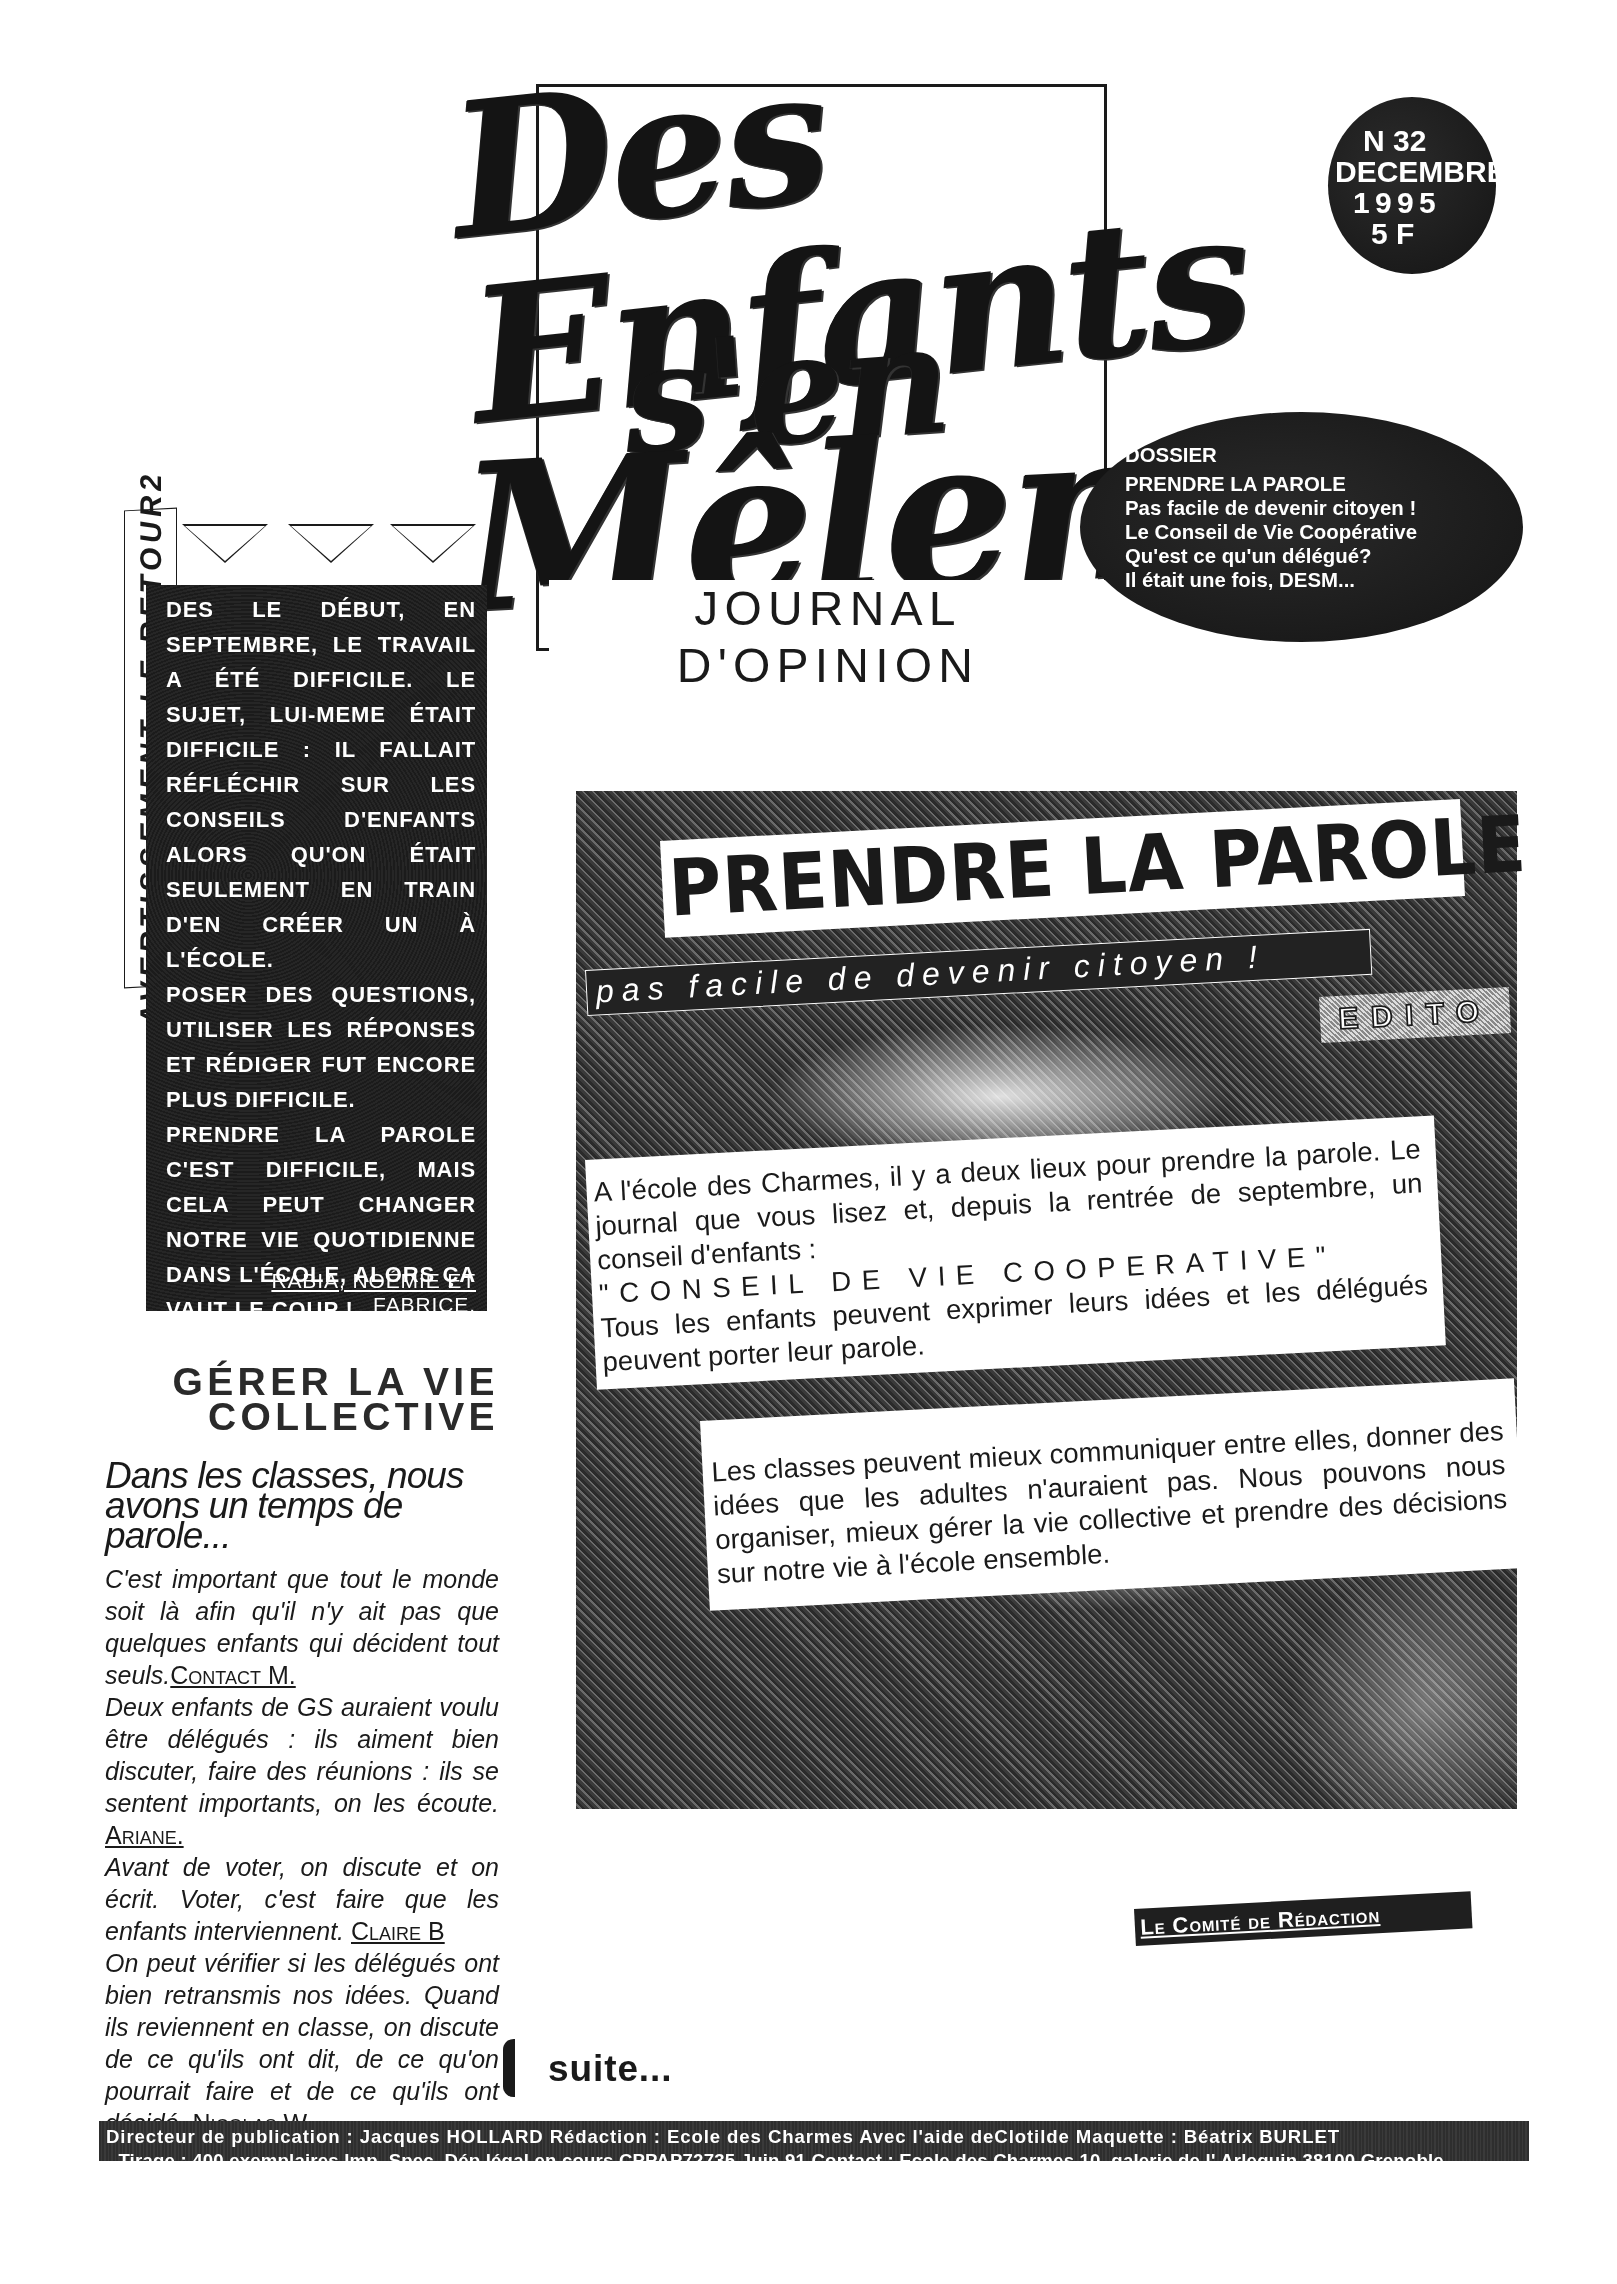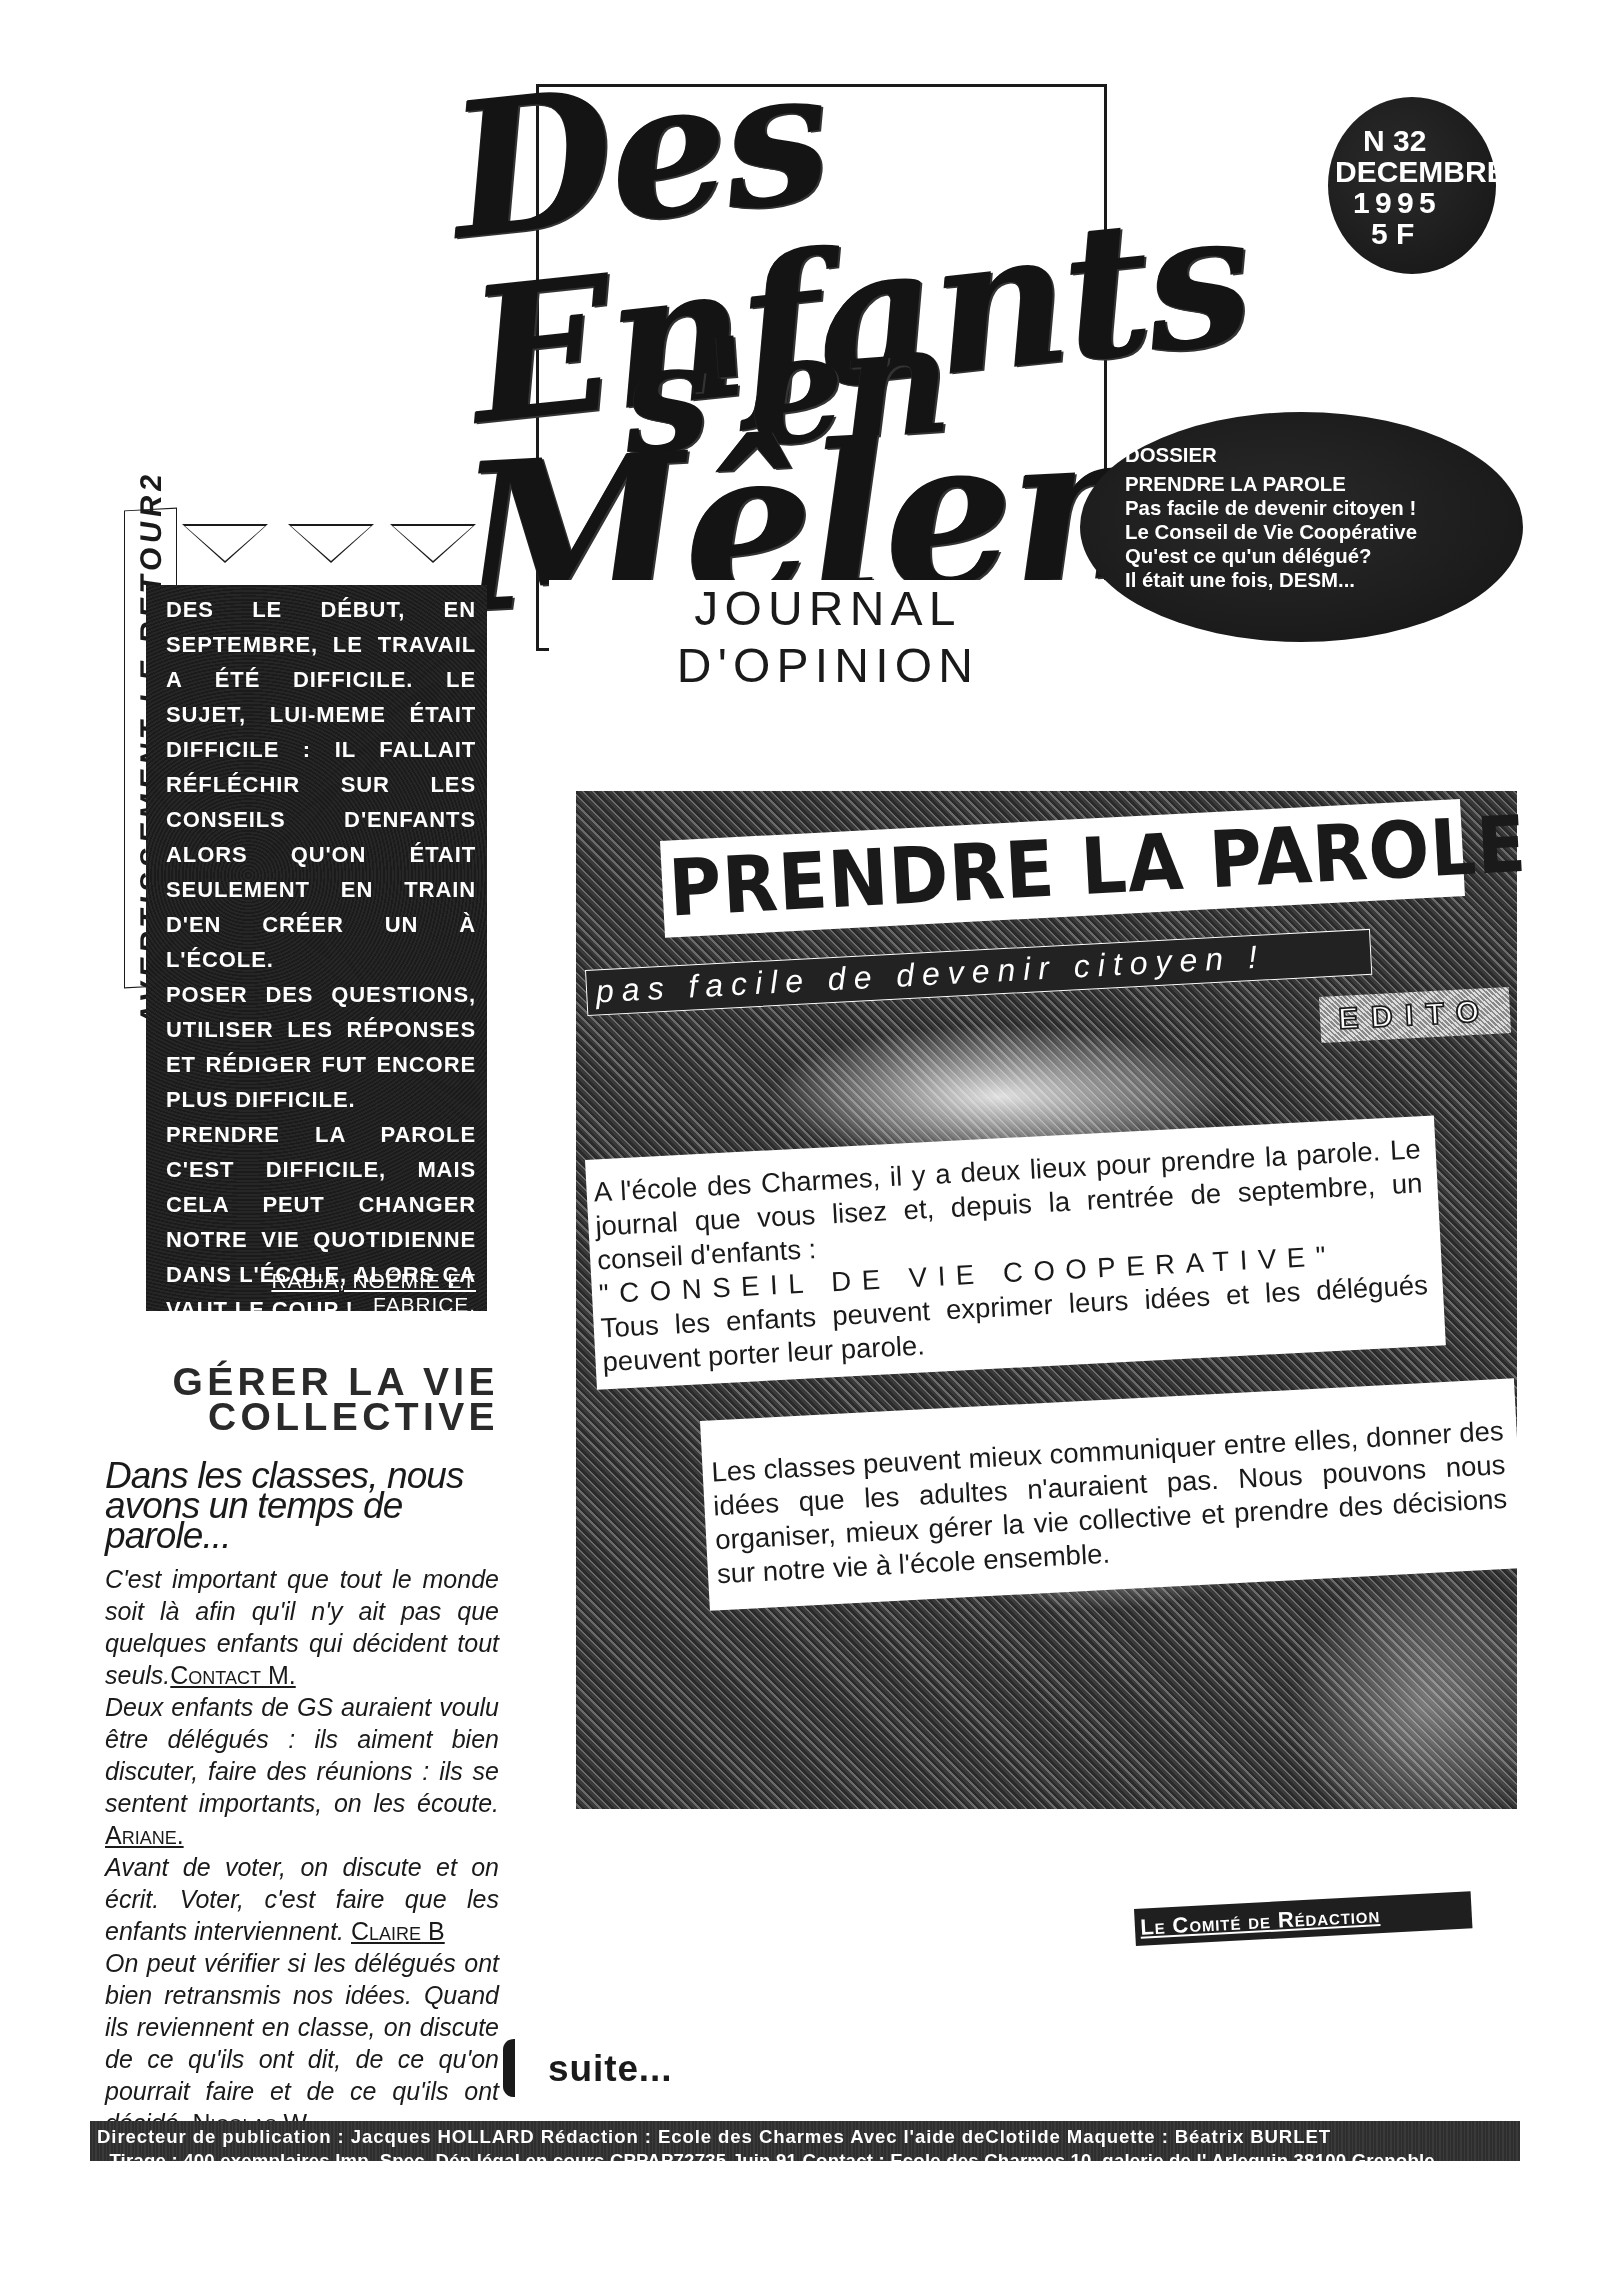--- a/index.html
+++ b/index.html
@@ -101,21 +101,21 @@
             transform: rotate(-3deg); transform-origin: left top; }
   .p-sign span { display: block; color: #fff; font-weight: bold; font-size: 22px; line-height: 37px;
                  padding-left: 5.3px; text-decoration: underline; font-variant: small-caps; letter-spacing: 0.9px;
                  white-space: nowrap; }
 
   
   .suite-brace { left: 503px; top: 2039px; width: 12.4px; height: 58px; background: #1a1a1a; border-radius: 10.6px 0 0 10.6px; }
   .suite { left: 548px; top: 2048px; font-weight: bold; font-size: 37px; color: #1a1a1a; letter-spacing: 0.9px; }
 
   
-  .footer { left: 90px; top: 2121px; width: 1430px; height: 40px;
+  .footer { left: 99px; top: 2121px; width: 1430px; height: 40px;
             background: repeating-linear-gradient(90deg, #2e2e2e 0 1.8px, #3a3a3a 1.8px 3.5px); color: #fff;
             font-weight: bold; font-size: 18.6px; line-height: 24px; padding: 4.4px 0 0 7px; box-sizing: border-box; }
   .footer div { white-space: nowrap; letter-spacing: 0.9px; }
   .footer .l2 { padding-left: 12.4px; letter-spacing: 0.2px; }
 </style>
 </head>
 <body>
 
 <div class="abs mast-box"></div>
 <div class="abs mast-title mast-l1">Des Enfants</div>

